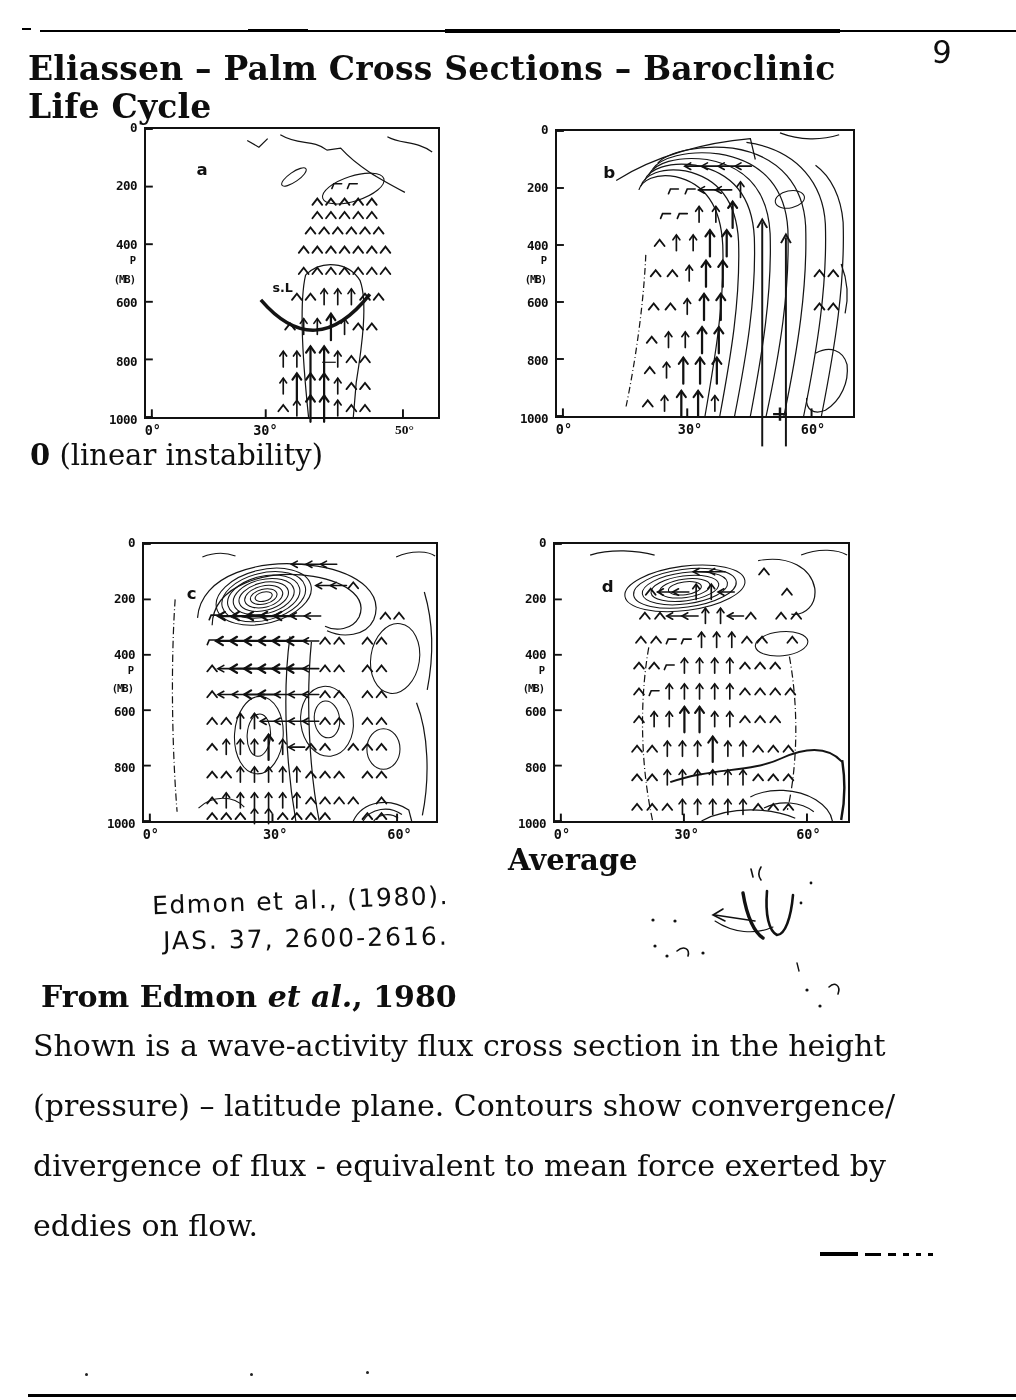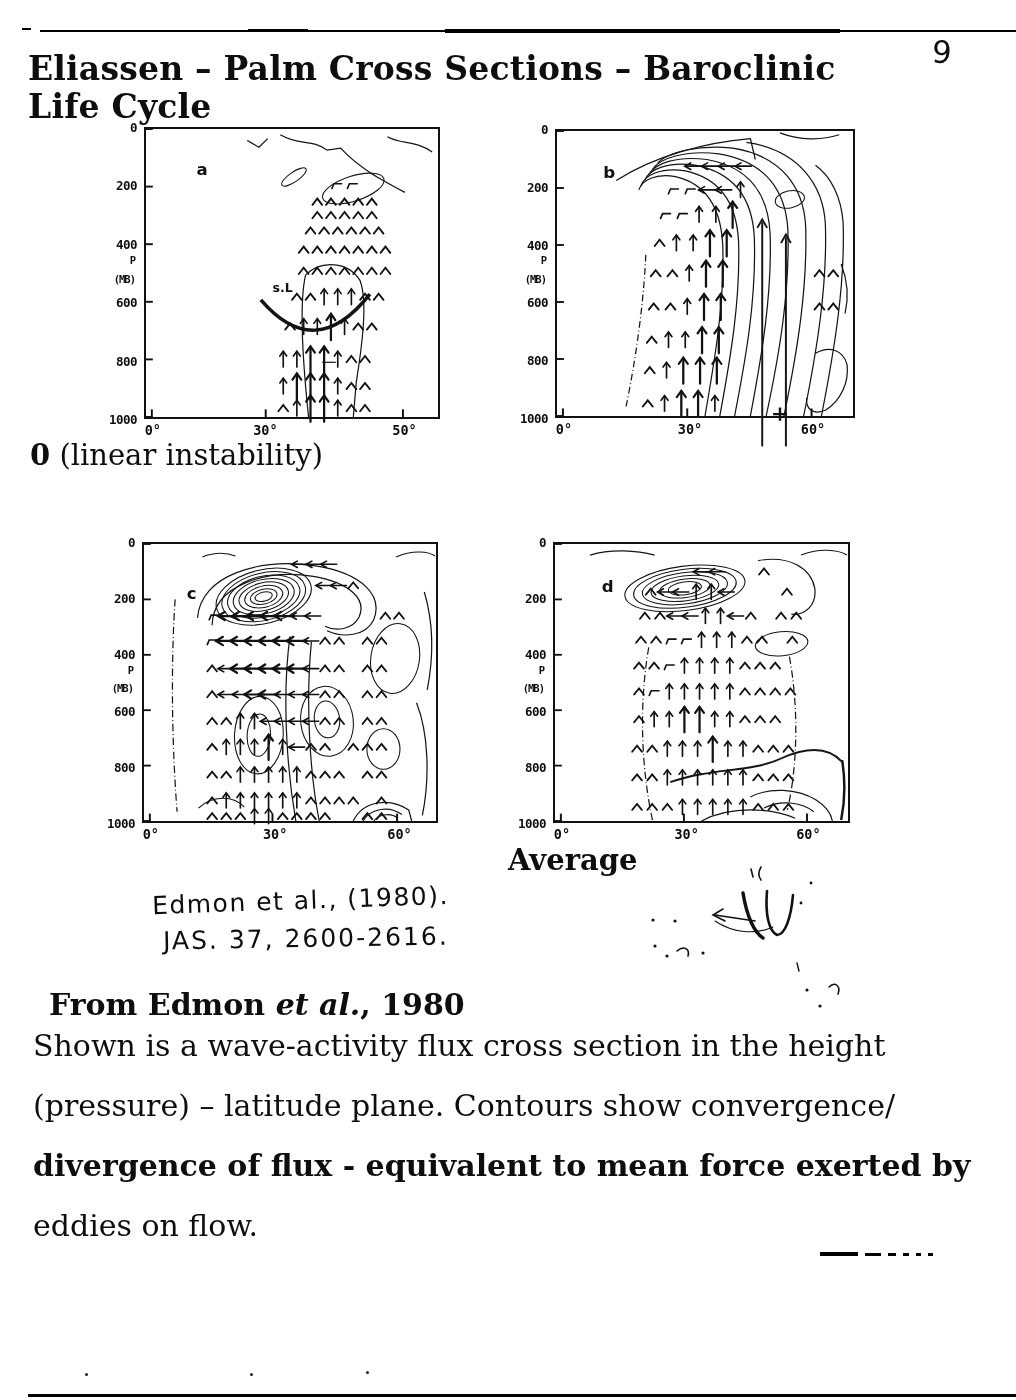--- a/index.html
+++ b/index.html
@@ -28,21 +28,21 @@
   text.pl{font:700 17px "DejaVu Sans",sans-serif;fill:#111;}
   text.il{font:700 13px "DejaVu Sans",sans-serif;fill:#111;}
   
   .cap{position:absolute;font:400 29px "DejaVu Serif",serif;white-space:nowrap;}
   .cap b{font-weight:700;}
   
   .hand{position:absolute;font-family:"DejaVu Sans",sans-serif;white-space:nowrap;}
   .hw1{left:152px;top:886px;font-size:25px;letter-spacing:1.5px;transform:rotate(-2deg);}
   .hw2{left:163px;top:924px;font-size:25px;letter-spacing:2px;transform:rotate(-1deg);}
   
-  .source{position:absolute;left:33px;top:971px;margin:16px;font:600 30px "DejaVu Serif",serif;}
+  .source{position:absolute;left:33px;top:971px;margin:8px;font:600 30px "DejaVu Serif",serif;}
   .source i{font-style:italic;}
   .bline{position:absolute;left:33px;font:400 30px "DejaVu Serif",serif;white-space:nowrap;}
   
   .dashes{position:absolute;left:820px;top:1252px;display:flex;align-items:center;gap:7px;}
   .dashes i{display:block;background:#000;height:3px;}
   .footer{position:absolute;left:818px;top:1314px;font:400 22px/28px "DejaVu Serif",serif;}
   .scribble{position:absolute;left:615px;top:843px;}
 </style>
 </head>
 <body>
@@ -177,21 +177,21 @@
           <path d="M193.5 287.5 L197 282.5 L200.5 287.5" fill="none" stroke="#111" stroke-width="1.7" stroke-linecap="round"></path>
           <path d="M206 294 L211 287.5 L216 294" fill="none" stroke="#111" stroke-width="1.9" stroke-linecap="round"></path>
           <path d="M220 294 L225 287.5 L230 294" fill="none" stroke="#111" stroke-width="1.9" stroke-linecap="round"></path>
           <text x="52" y="48" class="pl">a</text>
           <text x="130" y="170" class="il">s.L</text>
         </svg>
     </div>
     <div class="xticks">
         <span class="xt" style="left: 3%;">0°</span>
         <span class="xt" style="left: 41%;">30°</span>
-        <span class="xt" style="left: 88%;">50°</span>
+        <span class="xt" style="left: 88%; font-family: Liberation Serif, serif;">50°</span>
       </div>
   </div>
 
   <div class="panel" style="left:555px;top:129px;width:300px;height:289px;">
     <div class="yticks">
         <span class="yt" style="top: 0%;">0</span>
         <span class="yt" style="top: 20%;">200</span>
         <span class="yt" style="top: 40%;">400</span>
         <span class="yt" style="top: 60%;">600</span>
         <span class="yt" style="top: 80%;">800</span>
@@ -772,21 +772,21 @@
       <circle cx="205" cy="163" r="1.6"></circle>
         <circle cx="186" cy="60" r="1.4"></circle>
       <circle cx="196" cy="40" r="1.4"></circle>
     </g>
   </svg>
 
   <p class="source"><span>From Edmon </span><i>et al.</i><span>, 1980</span></p>
 
   <div class="bline" style="top:1028px;">Shown is a wave-activity flux cross section in the height</div>
   <div class="bline" style="top:1088px;">(pressure) – latitude plane.  Contours show convergence/</div>
-  <div class="bline" style="top:1148px;font-weight:bold;">divergence of flux - equivalent to mean force exerted by</div>
+  <div class="bline" style="top:1148px;">divergence of flux - equivalent to mean force exerted by</div>
   <div class="bline" style="top:1208px;">eddies on flow.</div>
 
   <div class="dashes">
     <i style="width:38px;height:4px;"></i>
       <i style="width:16px;"></i>
       <i style="width:8px;"></i>
       <i style="width:6px;"></i>
       <i style="width:5px;"></i>
       <i style="width:5px;"></i>
   </div>

